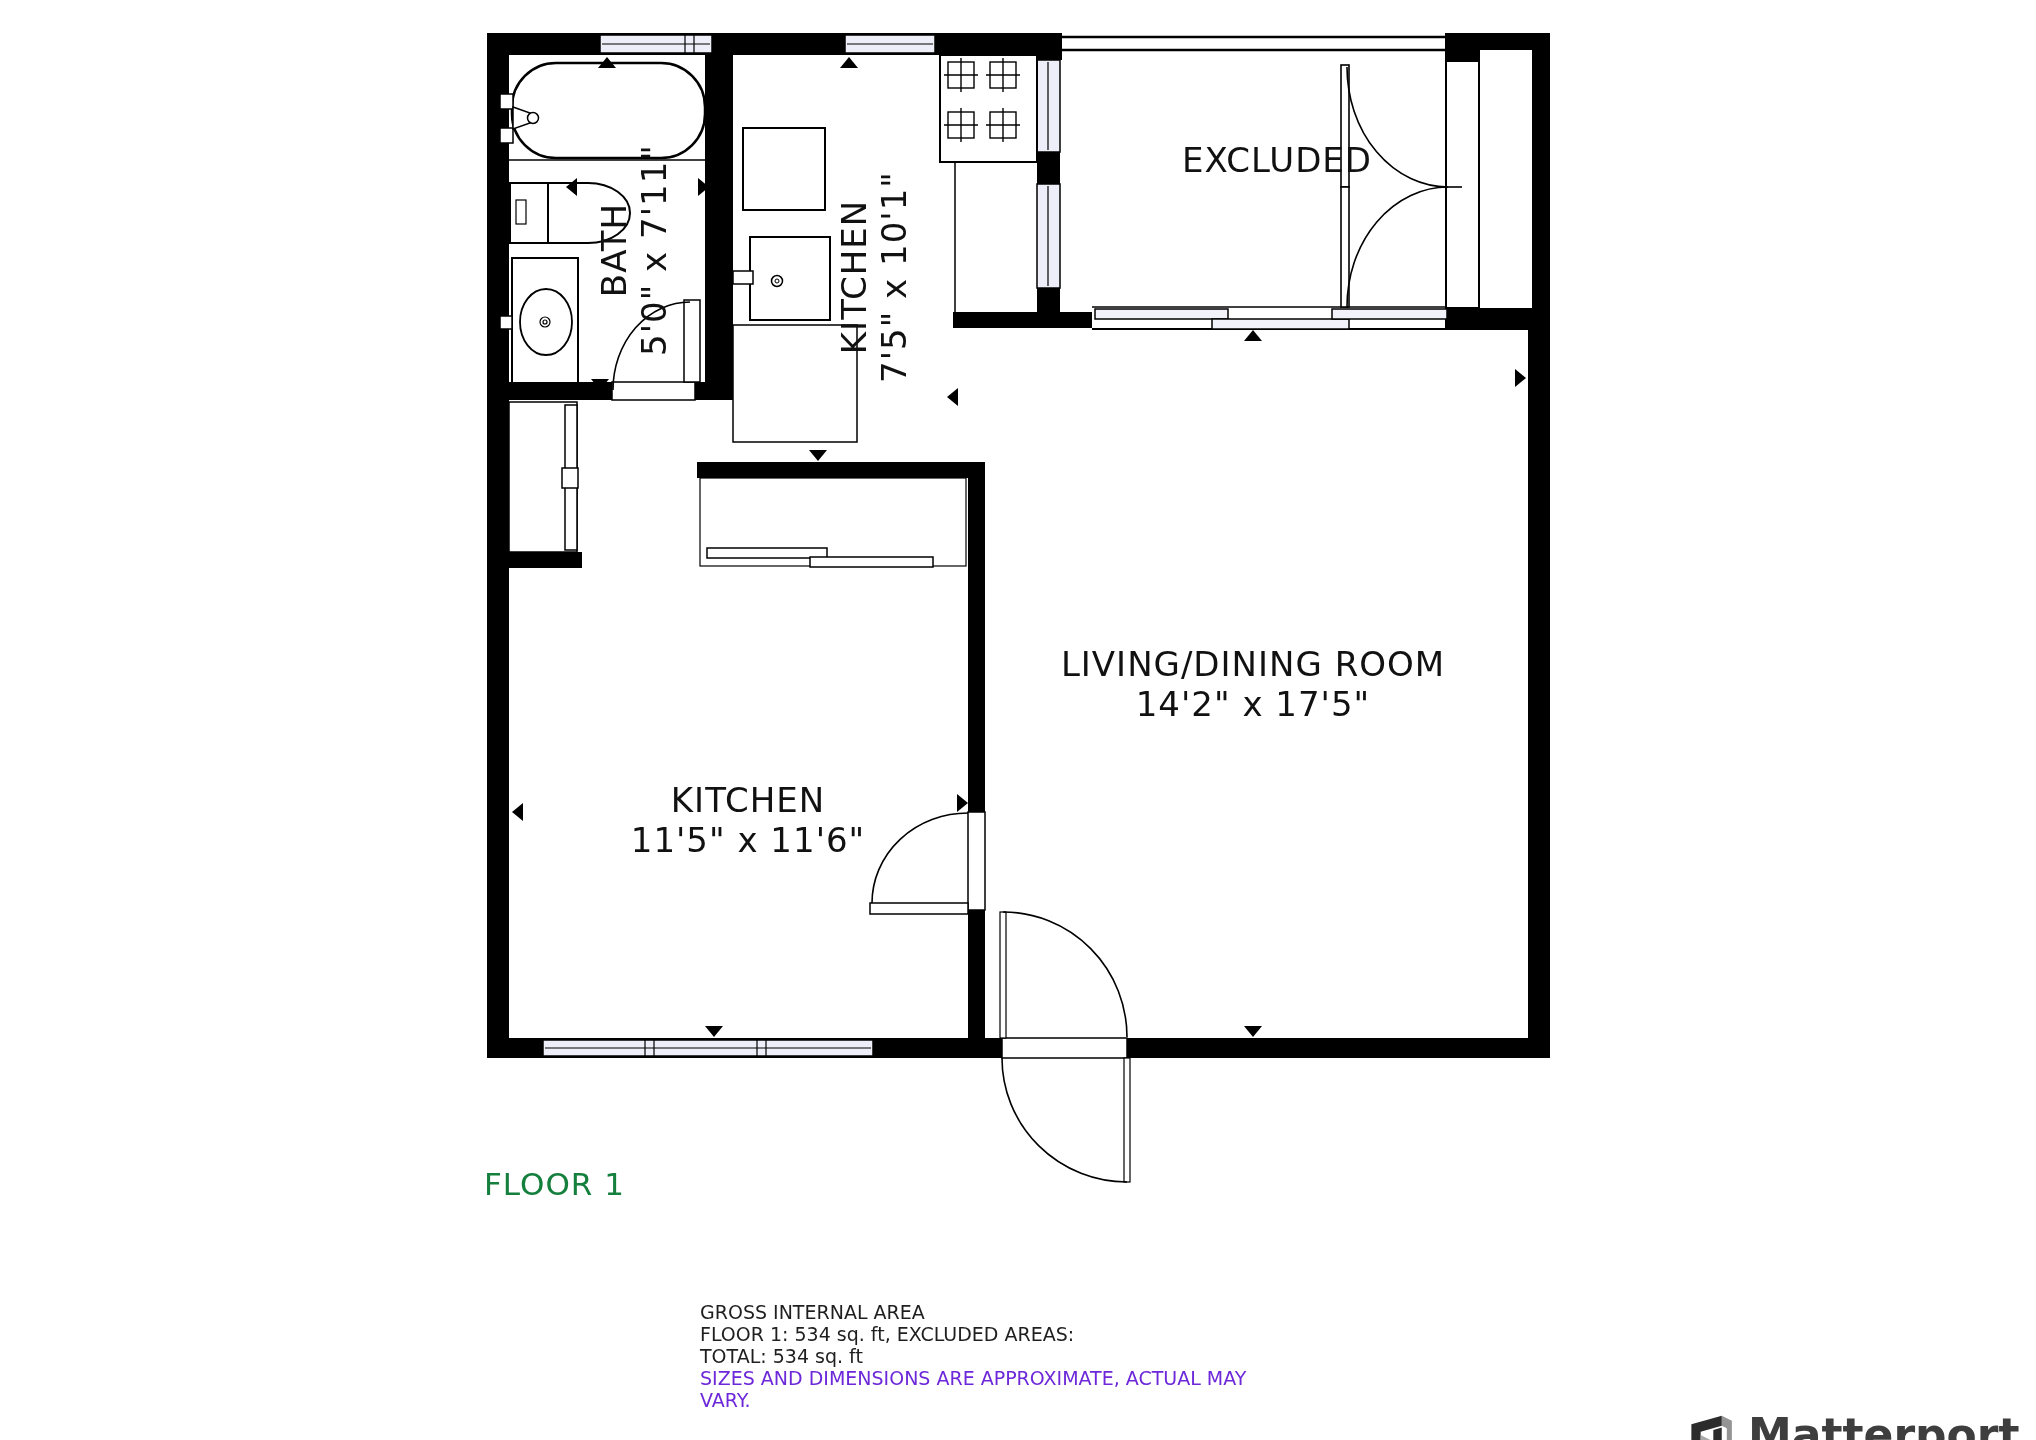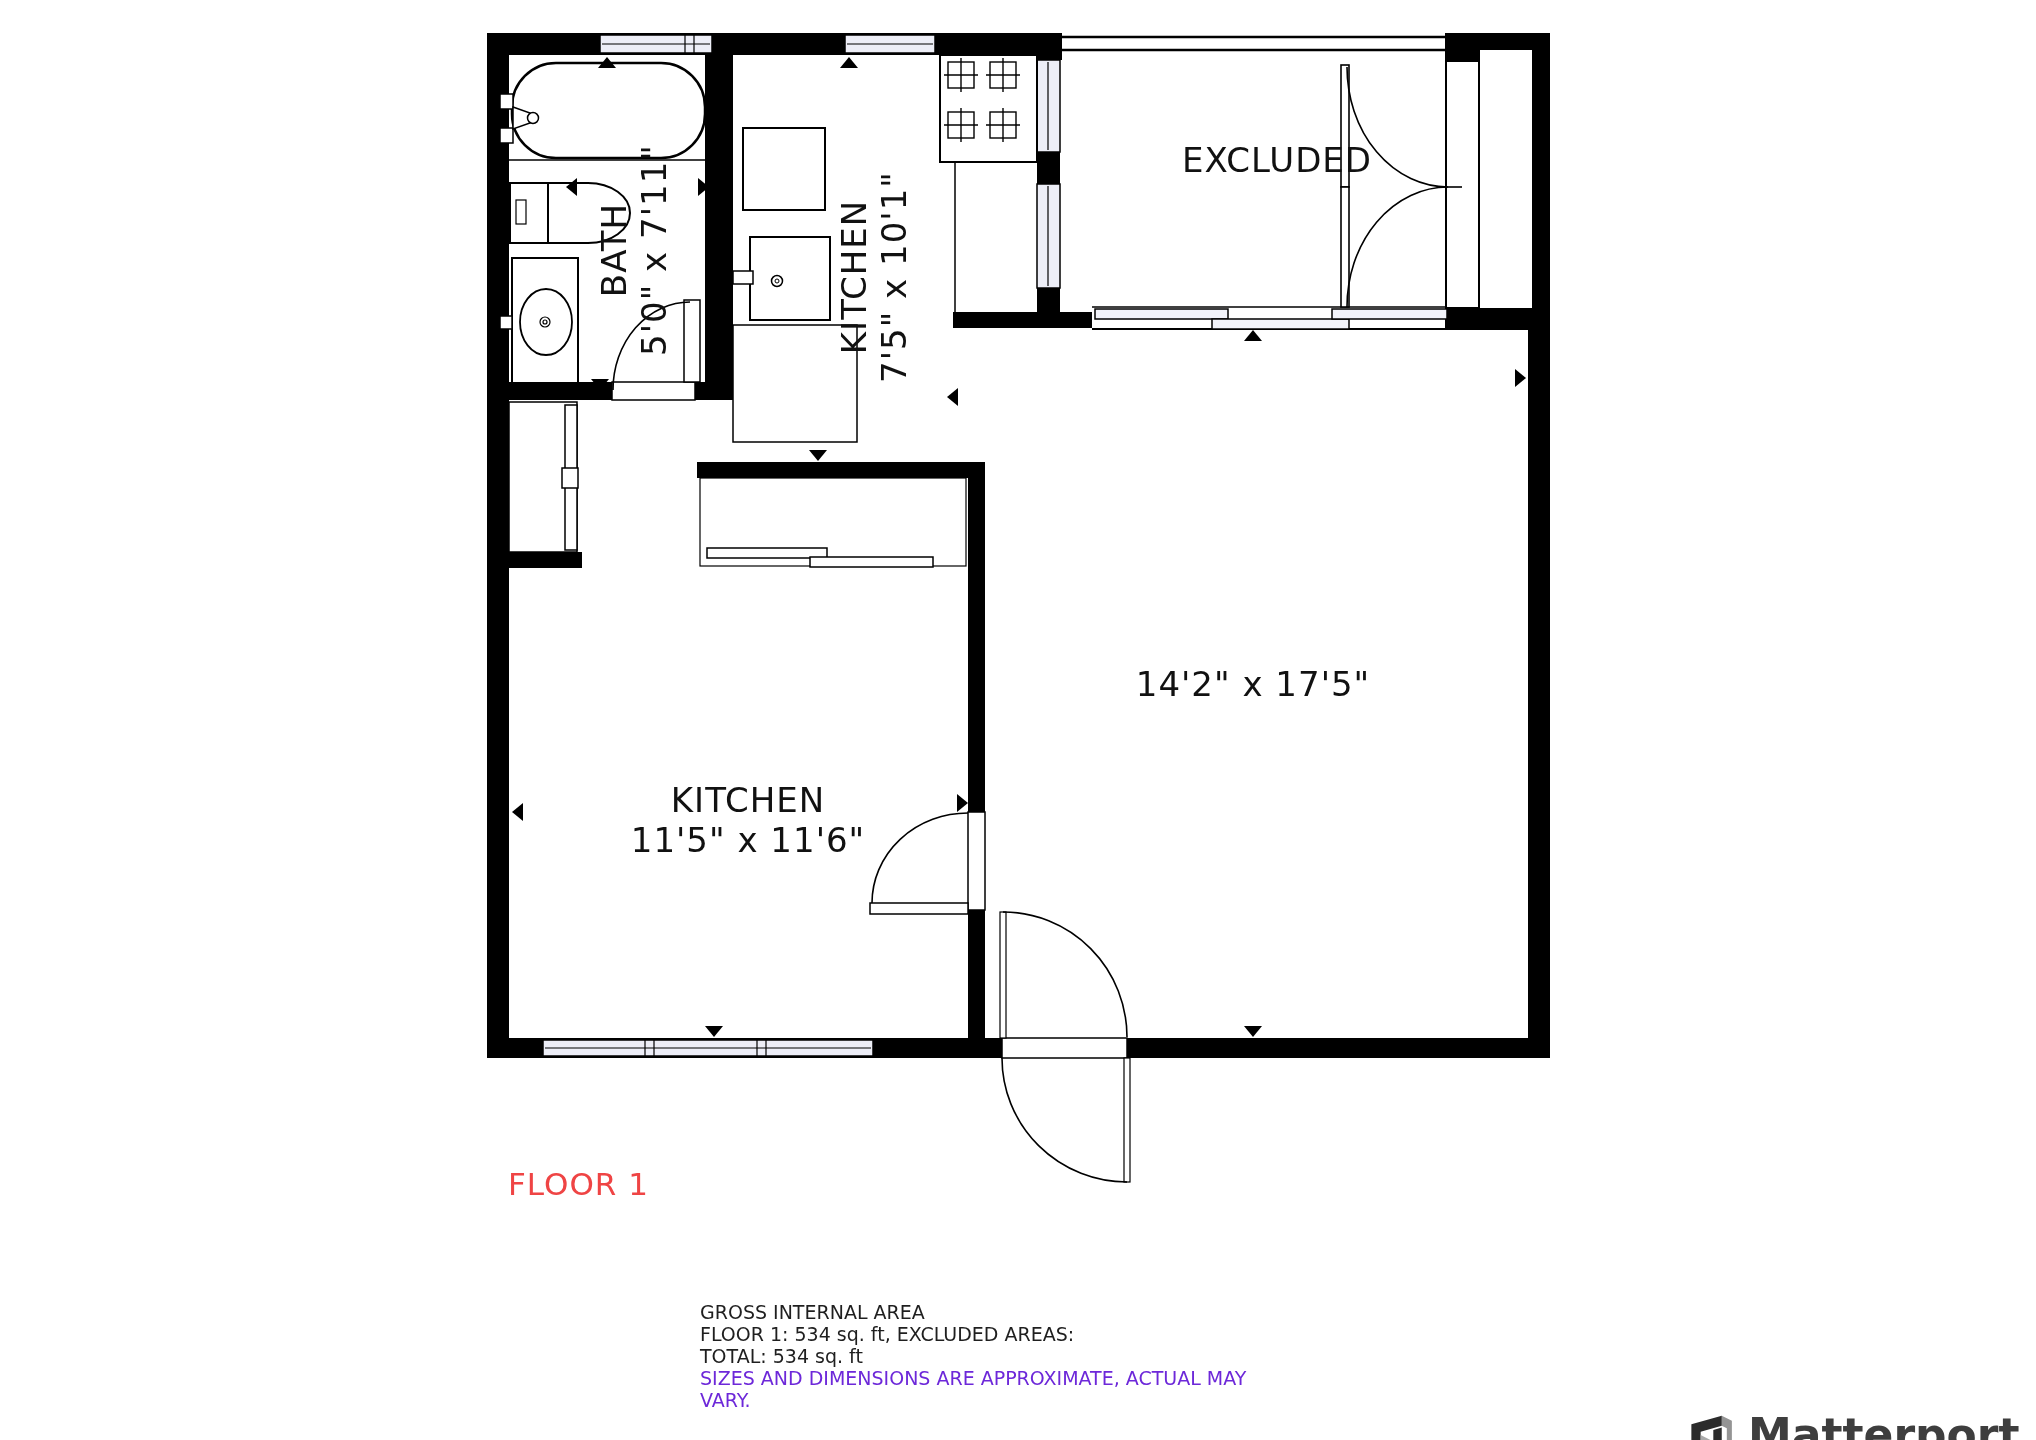--- a/index.html
+++ b/index.html
@@ -2,21 +2,21 @@
 <html><head>
 <meta charset="utf-8">
 <style>
   html,body{margin:0;padding:0;background:#ffffff;}
   body{width:2036px;height:1440px;position:relative;font-family:"DejaVu Sans","Liberation Sans",sans-serif;}
   .canvas{position:absolute;left:0;top:0;width:2036px;height:1440px;background:#fff;overflow:hidden;}
   svg.plan{position:absolute;left:0;top:0;}
   .lbl{position:absolute;color:#111;text-align:center;white-space:nowrap;
        font-size:34px;line-height:40px;letter-spacing:1px;transform:translate(-50%,-50%);}
   .lbl.vert{transform:translate(-50%,-50%) rotate(-90deg);}
-  .floor-lbl{position:absolute;left:508px;top:1166px;font-size:31px;color:#ef4444;letter-spacing:1px;}
+  .floor-lbl{position:absolute;left:484px;top:1166px;font-size:31px;color:#15803d;letter-spacing:1px;}
   .footer{position:absolute;left:700px;top:1301px;width:600px;
           font-size:19px;line-height:22px;color:#1f1f1f;}
   .footer .dim{color:#6d28d9;}
   .brand{position:absolute;left:1688px;top:1409px;width:348px;height:70px;}
   .brand .word{position:absolute;left:60px;top:0px;font-size:44px;font-weight:700;
                color:#3e3e3e;letter-spacing:0px;}
   .brand svg{position:absolute;left:0;top:2px;}
 </style>
 </head>
 <body>
@@ -185,20 +185,21 @@
   <div class="lbl vert" style="left:874px;top:277px;">
     <div>KITCHEN</div>
     <div>7'5" x 10'1"</div>
   </div>
 
   <div class="lbl" style="left:1277px;top:160px;">
     <div>EXCLUDED</div>
   </div>
 
   <div class="lbl" style="left:1253px;top:684px;">
+    <div>LIVING/DINING ROOM</div>
     <div>14'2" x 17'5"</div>
   </div>
 
   <div class="lbl" style="left:748px;top:820px;">
     <div>KITCHEN</div>
     <div>11'5" x 11'6"</div>
   </div>
 
   <div class="floor-lbl">FLOOR 1</div>
 

